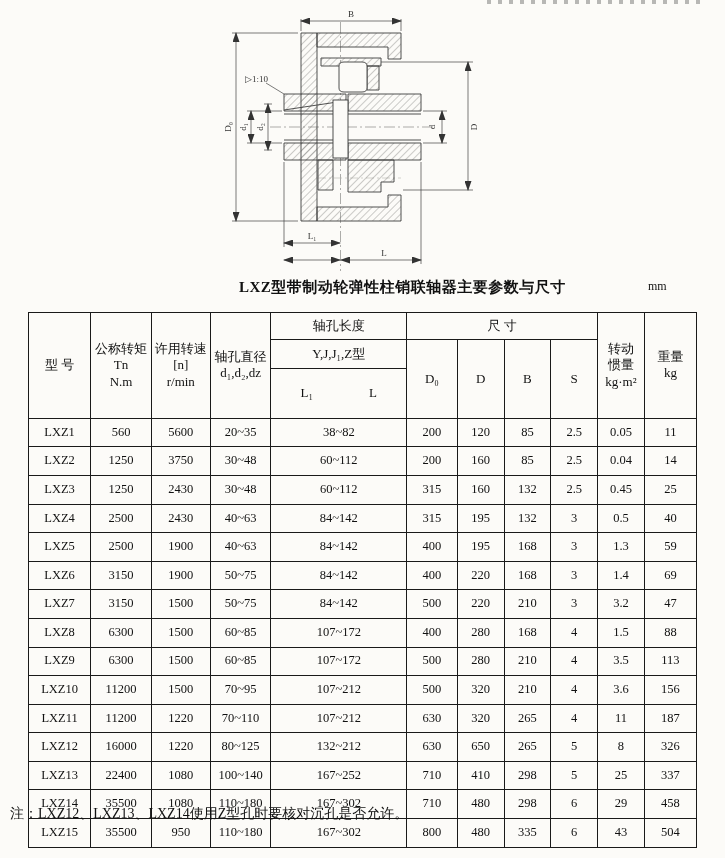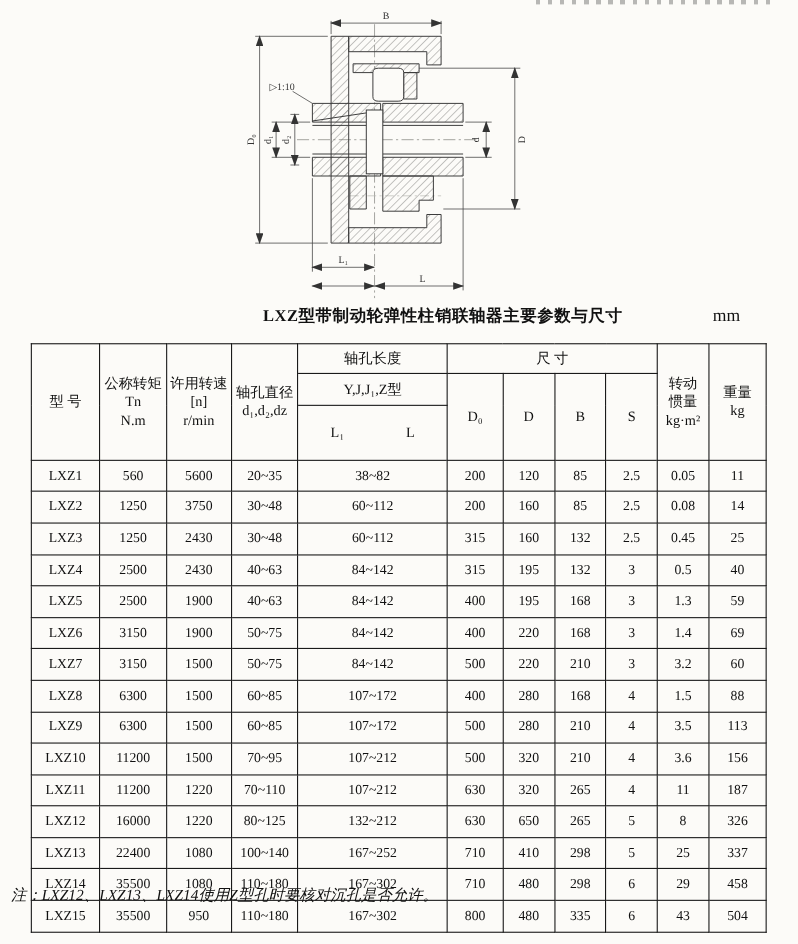--- a/index.html
+++ b/index.html
@@ -10,34 +10,34 @@
   }
   
   .drawing{position:absolute;left:218px;top:0;width:294px;height:276px;}
   .cutoff{position:absolute;left:487px;top:0;width:218px;height:4px;
     background:repeating-linear-gradient(90deg,#9a9a98 0 4px,transparent 4px 11px);
     opacity:.7;}
   
   .title-row{position:absolute;left:0;top:278px;width:725px;height:20px;margin-left:32px;}
   .doc-title{position:absolute;left:207px;top:0;font-size:15px;font-weight:bold;
     letter-spacing:.5px;white-space:nowrap;}
-  .unit{position:absolute;left:616px;top:1px;font-size:16px;}
+  .unit{position:absolute;left:616px;top:1px;font-size:12px;}
   
   table.params{position:absolute;left:28px;top:312px;width:669px;
     border-collapse:collapse;table-layout:fixed;
     font-size:12.5px;text-align:center;}
   table.params th,table.params td{
     border:1px solid #1a1a1a;padding:0 1px;
     font-weight:normal;vertical-align:middle;line-height:1.25;}
   table.params thead th{white-space:pre-line;font-size:13px;text-align:center;}
   thead tr.h1{height:27px;} thead tr.h2{height:29px;} thead tr.h3{height:26px;}
   tbody tr{height:28.6px;margin-left:48px;}
   .lsub{display:flex;justify-content:space-around;align-items:center;}
   
-  .footnote{position:absolute;left:10px;top:805px;font-size:14px;white-space:nowrap;font-style:italic;}
+  .footnote{position:absolute;left:10px;top:805px;font-size:14px;white-space:nowrap;}
 </style>
 </head>
 <body>
 
 <div class="cutoff"></div>
 
 <svg class="drawing" viewBox="0 0 294 276">
   <defs>
     <pattern id="hatch" width="5" height="5" patternUnits="userSpaceOnUse" patternTransform="rotate(45)">
       <line x1="0" y1="0" x2="0" y2="5" stroke="#6b6b68" stroke-width="0.7"></line>
@@ -197,21 +197,21 @@
       <tr>
         <td>LXZ2</td>
         <td>1250</td>
         <td>3750</td>
         <td>30~48</td>
         <td>60~112</td>
         <td>200</td>
         <td>160</td>
         <td>85</td>
         <td>2.5</td>
-        <td>0.08</td>
+        <td>0.04</td>
         <td>14</td>
       </tr>
       <tr>
         <td>LXZ3</td>
         <td>1250</td>
         <td>2430</td>
         <td>30~48</td>
         <td>60~112</td>
         <td>315</td>
         <td>160</td>
@@ -263,21 +263,21 @@
         <td>LXZ7</td>
         <td>3150</td>
         <td>1500</td>
         <td>50~75</td>
         <td>84~142</td>
         <td>500</td>
         <td>220</td>
         <td>210</td>
         <td>3</td>
         <td>3.2</td>
-        <td>60</td>
+        <td>47</td>
       </tr>
       <tr>
         <td>LXZ8</td>
         <td>6300</td>
         <td>1500</td>
         <td>60~85</td>
         <td>107~172</td>
         <td>400</td>
         <td>280</td>
         <td>168</td>

